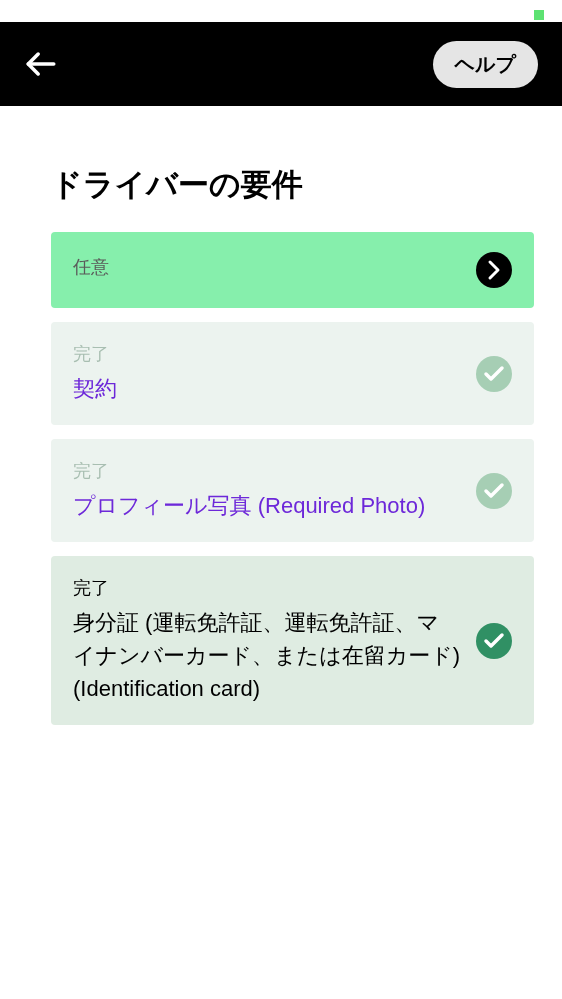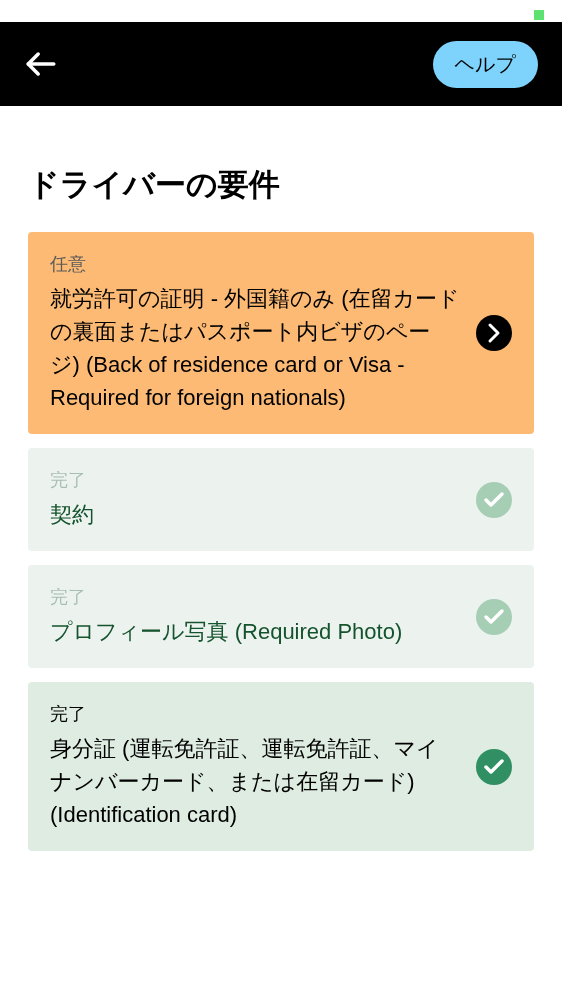--- a/index.html
+++ b/index.html
@@ -40,31 +40,32 @@
       color: #ffffff;
       display: flex;
       align-items: center;
       cursor: pointer;
     }
     .back-arrow svg {
       width: 34px;
       height: 34px;
     }
     .help-button {
-      background: #7dd3fc;
+      background: #e5e5e5;
       color: #000000;
       border: none;
       border-radius: 28px;
       padding: 10px 22px;
       font-size: 20px;
-      font-weight: 400;
+      font-weight: 700;
       cursor: pointer;
     }
     .content {
       padding: 0 28px;
+      margin-left: 23px;
     }
     .page-title {
       font-size: 31px;
       font-weight: 700;
       color: #000000;
       margin-top: 58px;
       margin-bottom: 26px;
     }
     .card {
       border-radius: 4px;
@@ -88,41 +89,41 @@
       font-weight: 500;
       line-height: 1.5;
     }
     .card-icon {
       flex-shrink: 0;
       display: flex;
       align-items: center;
     }
     
     .card-optional {
-      background: #fdba74;
+      background: #86efac;
     }
     .card-optional .card-status {
       color: #5a5a5a;
     }
     .card-optional .card-title {
       color: #000000;
     }
     .arrow-circle {
       width: 36px;
       height: 36px;
     }
     
     .card-complete-light {
       background: #ecf3ef;
     }
     .card-complete-light .card-status {
       color: #a8beb1;
     }
     .card-complete-light .card-title {
-      color: #14532d;
+      color: #6d28d9;
     }
     .check-light {
       width: 36px;
       height: 36px;
     }
     
     .card-complete-dark {
       background: #dfece2;
     }
     .card-complete-dark .card-status {
@@ -152,21 +153,20 @@
   </div>
   <button class="help-button">ヘルプ</button>
 </div>
 
 <div class="content">
   <h1 class="page-title">ドライバーの要件</h1>
 
   <div class="card card-optional">
     <div class="card-text">
       <div class="card-status">任意</div>
-      <div class="card-title">就労許可の証明 - 外国籍のみ (在留カードの裏面またはパスポート内ビザのページ) (Back of residence card or Visa - Required for foreign nationals)</div>
     </div>
     <div class="card-icon">
       <svg class="arrow-circle" viewBox="0 0 36 36">
         <circle cx="18" cy="18" r="18" fill="#000000"></circle>
         <path d="M14 10 L22 18 L14 26" stroke="#ffffff" stroke-width="3" fill="none" stroke-linecap="round" stroke-linejoin="round"></path>
       </svg>
     </div>
   </div>
 
   <div class="card card-complete-light">

